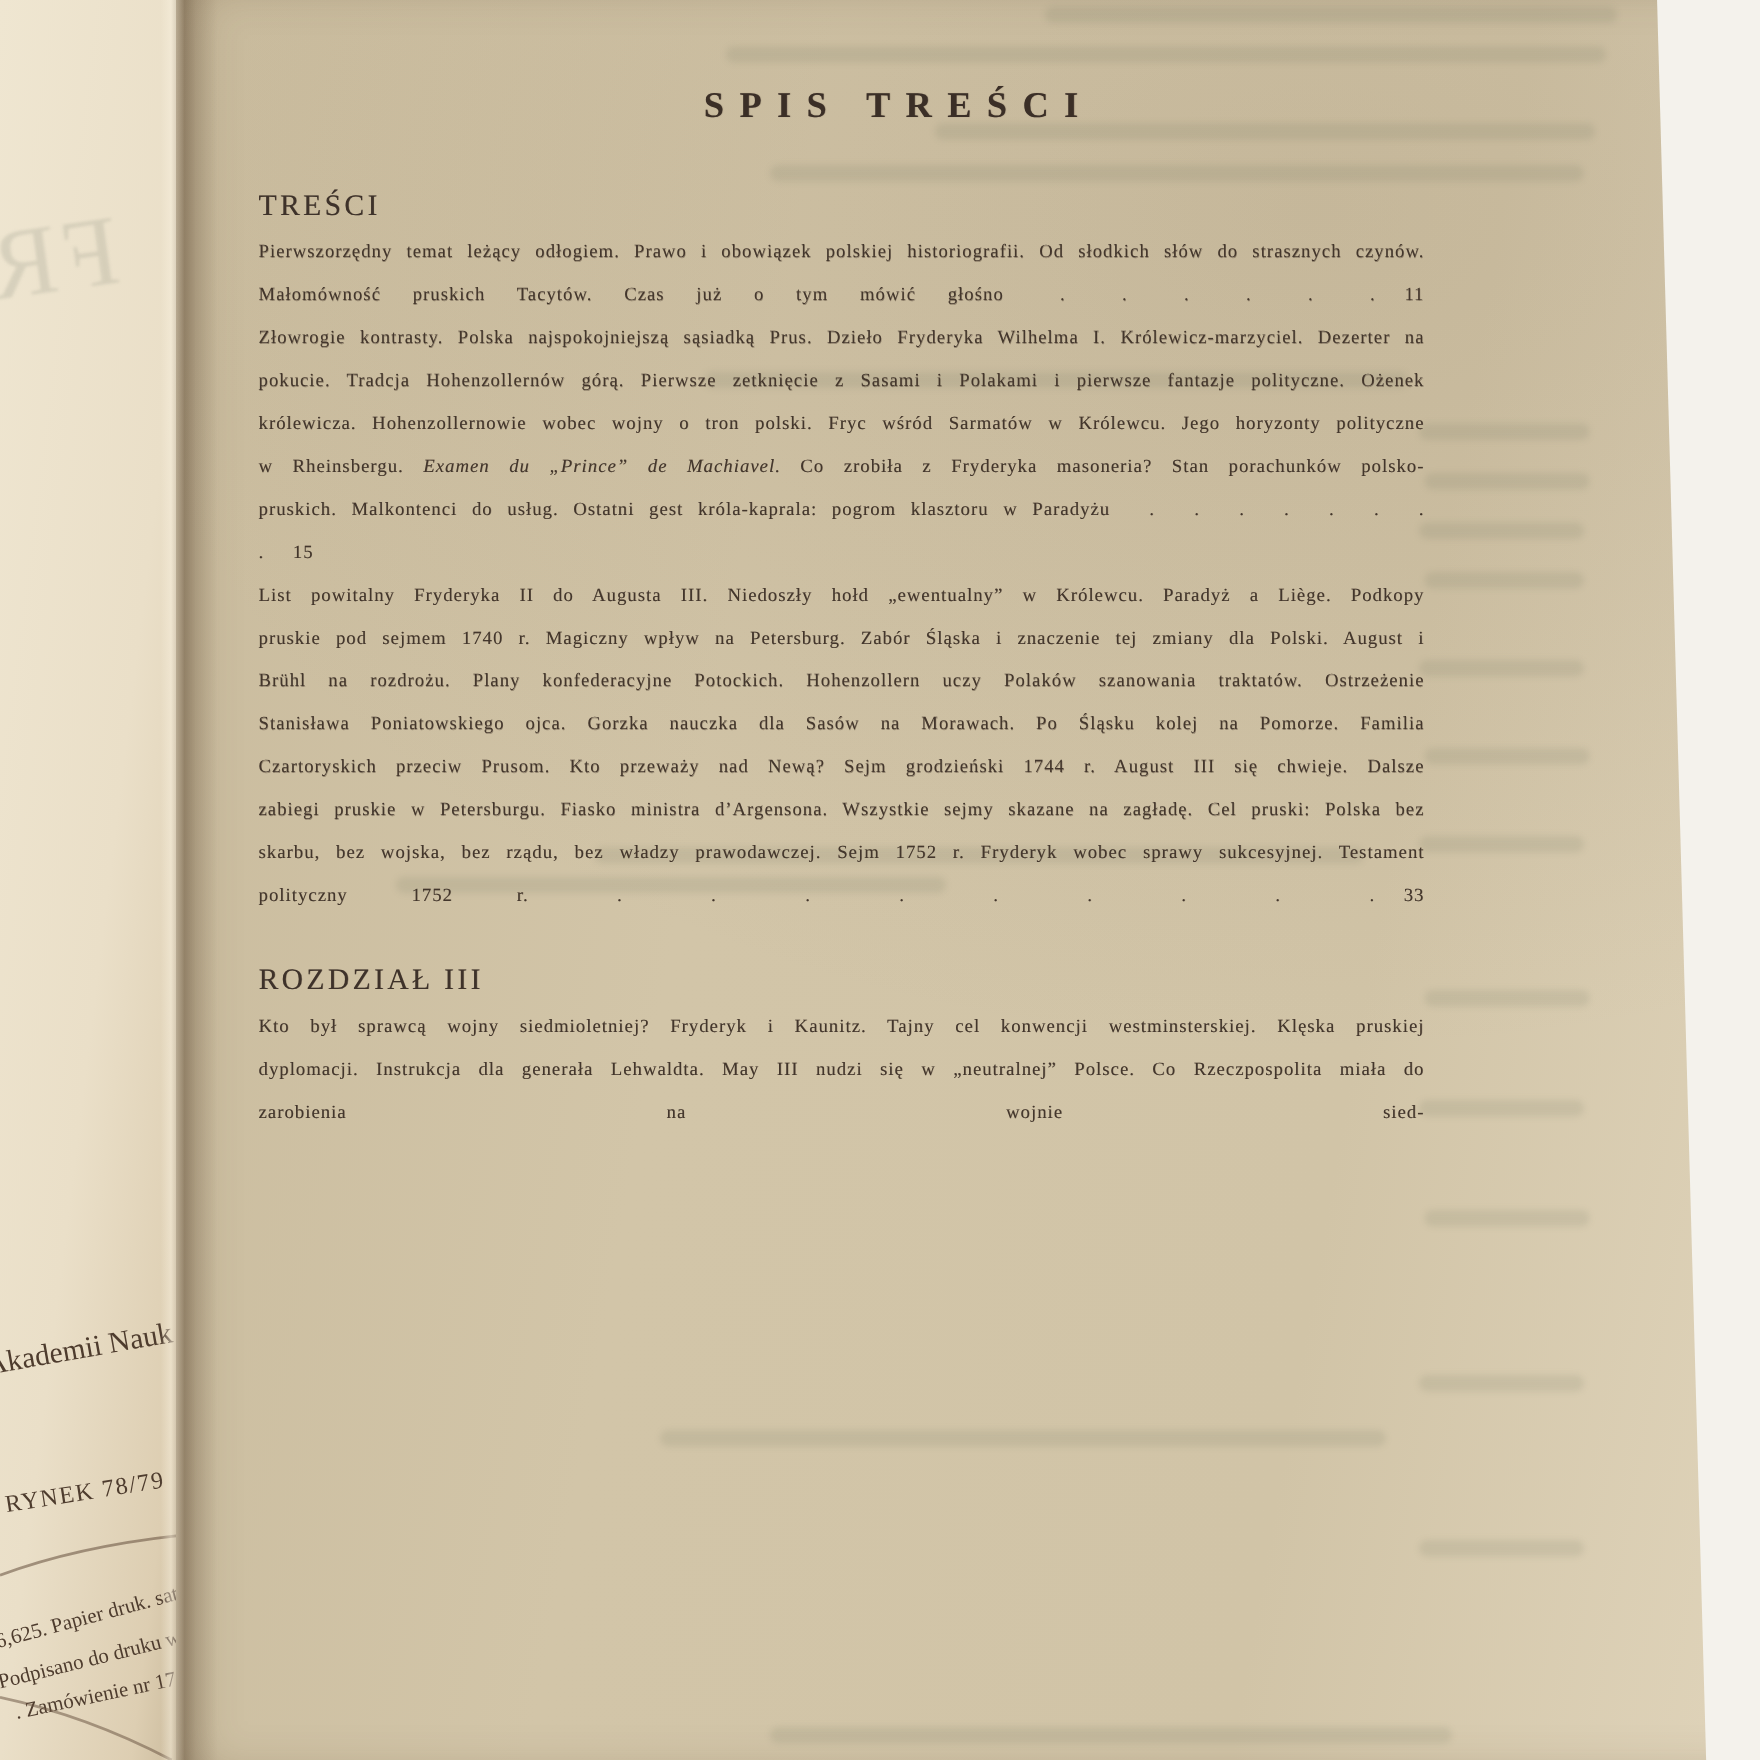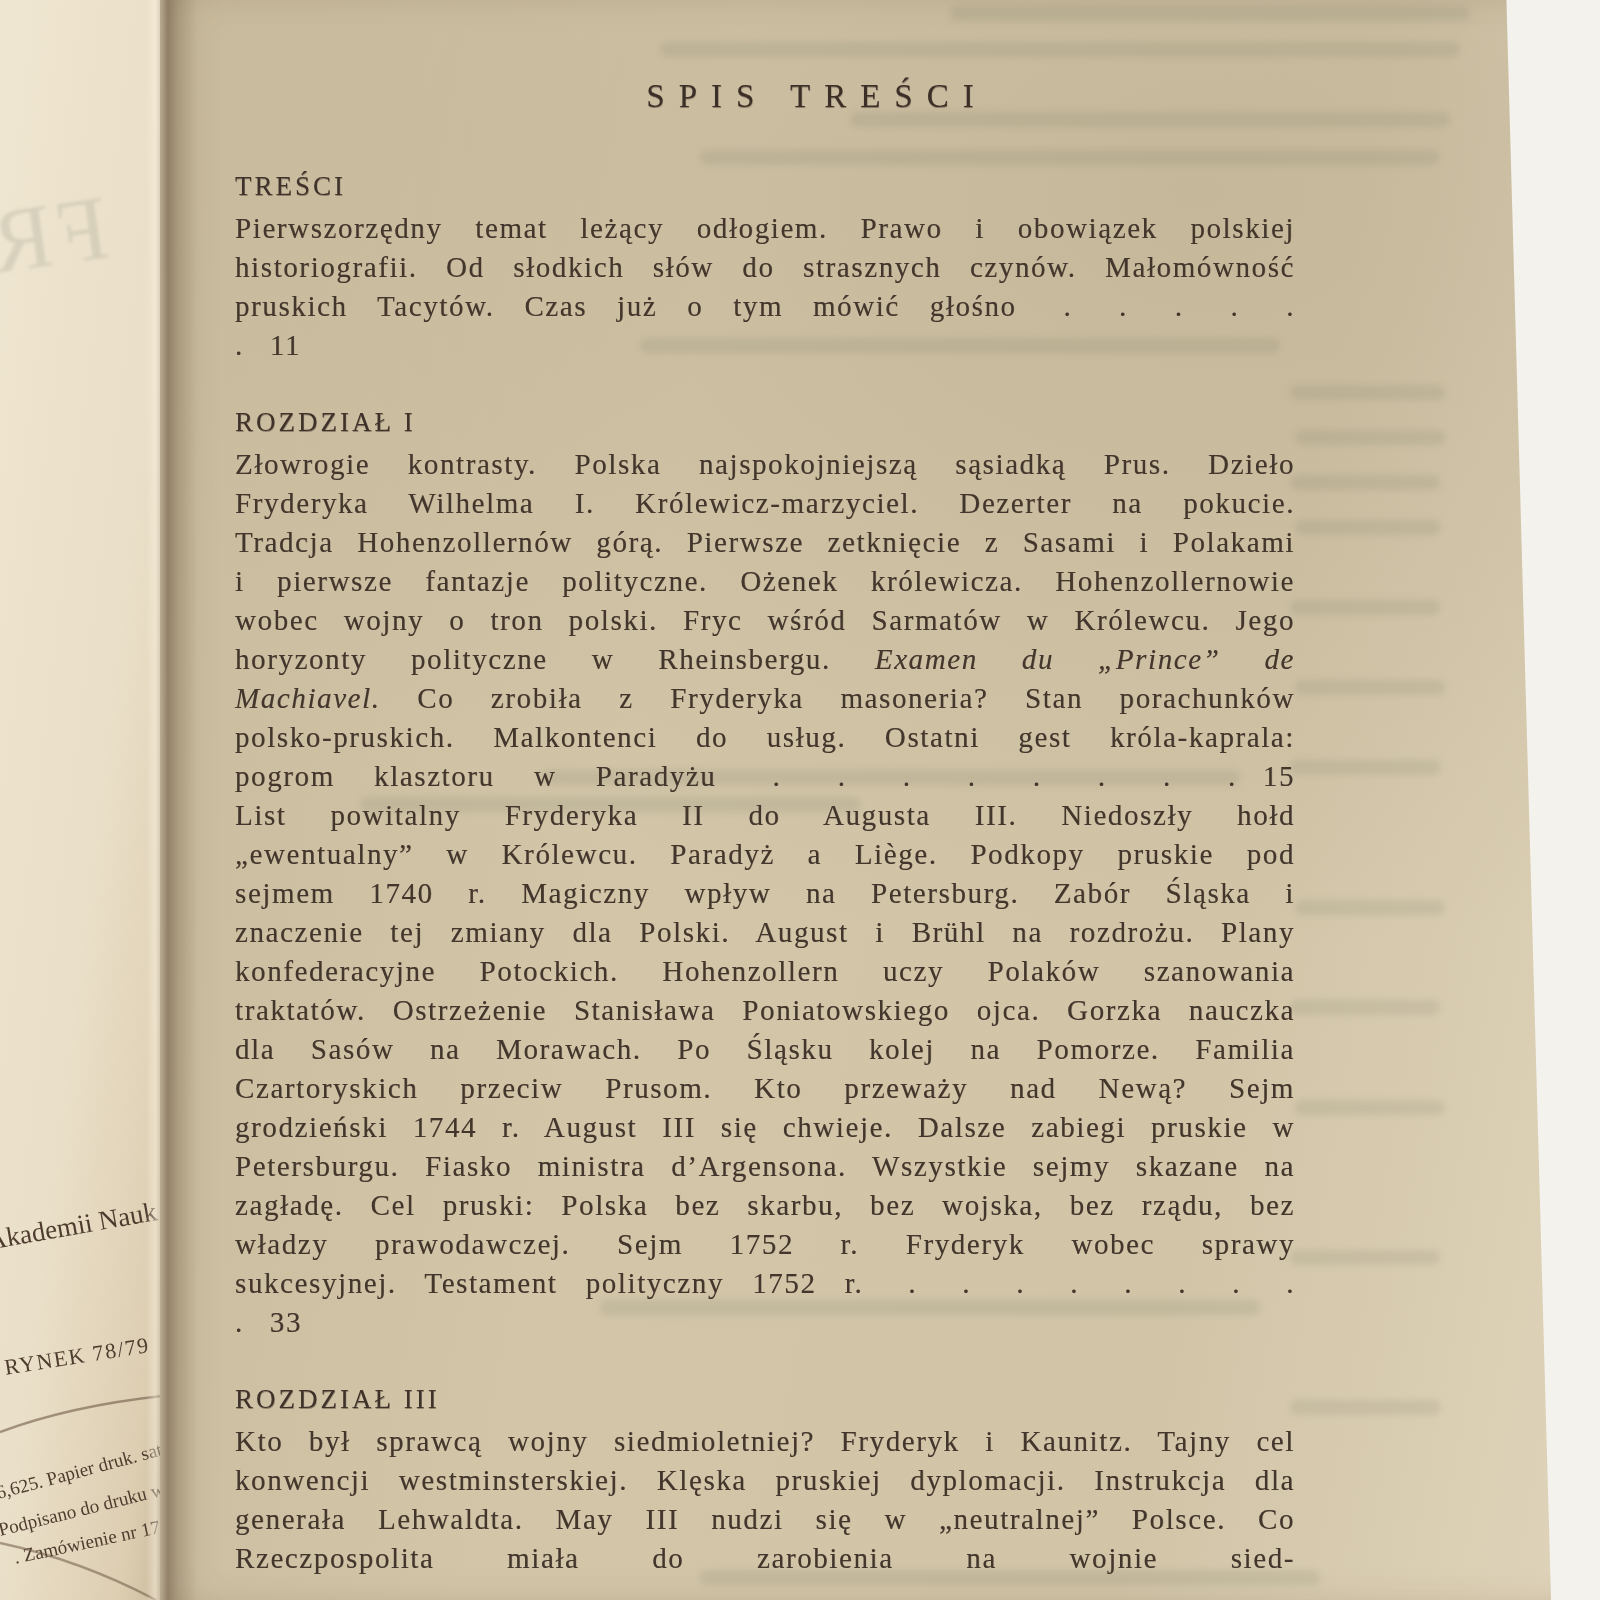--- a/index.html
+++ b/index.html
@@ -46,32 +46,32 @@
     clip-path:polygon(0 0,93.5% 0,96.6% 100%,0 100%);
     background:
       radial-gradient(130% 80% at 72% 12%,rgba(135,115,85,.16),rgba(135,115,85,0) 60%),
       linear-gradient(100deg,#c9bb9d 0%,#d2c5a8 35%,#d1c4a7 72%,#ded2b8 97%);
     box-shadow:inset 30px 0 46px -20px rgba(95,72,48,.38);
     color:#43362c;
   }
   .page-content{position:absolute;left:75px;top:0;width:1060px;}
 
   .page-title{
-    font-size:33px;font-weight:normal;letter-spacing:14px;
+    font-size:33px;font-weight:bold;letter-spacing:14px;
     text-align:center;padding-left:104px;
     margin:78px 0 56px 0;color:#3b2f27;
     text-shadow:.4px .5px .7px rgba(55,40,30,.45);
   }
   .toc-section h2{
     font-size:27px;font-weight:normal;letter-spacing:3px;
     margin:42px 0 7px 0;color:#3e322a;
     text-shadow:.4px .5px .6px rgba(55,40,30,.4);
   }
   .toc-section p{
-    margin:0;font-size:29px;line-height:39px;
+    margin:0;font-size:17px;line-height:39px;
     text-align:justify;word-spacing:.45em;letter-spacing:.055em;
     text-shadow:.35px .45px .55px rgba(55,40,30,.38);
   }
   .toc-section p.has-number{text-align-last:justify;}
   .toc-section p.cut{text-align-last:justify;}
   .it{font-style:italic;}
   .dots{word-spacing:30px;}
   .pnum{margin-left:26px;}
 
   
@@ -129,21 +129,20 @@
       </div>
     <div class="page-content">
       <h1 class="page-title">SPIS TREŚCI</h1>
       <div id="toc-sections">
   <section class="toc-section">
     <h2>TREŚCI</h2>
     <p class="has-number"><span>Pierwszorzędny temat leżący odłogiem. Prawo i obowiązek polskiej historiografii. Od słodkich słów do strasznych czynów. Małomówność pruskich Tacytów. Czas już o tym mówić głośno</span><span class="dots"> . . . . . .</span><span class="pnum">11</span></p>
   </section>
 
   <section class="toc-section">
-    <h2>ROZDZIAŁ I</h2>
     <p class="has-number"><span>Złowrogie kontrasty. Polska najspokojniejszą sąsiadką Prus. Dzieło Fryderyka Wilhelma I. Królewicz-marzyciel. Dezerter na pokucie. Tradcja Hohenzollernów górą. Pierwsze zetknięcie z Sasami i Polakami i pierwsze fantazje polityczne. Ożenek królewicza. Hohenzollernowie wobec wojny o tron polski. Fryc wśród Sarmatów w Królewcu. Jego horyzonty polityczne w Rheinsbergu. </span><span class="it">Examen du „Prince” de Machiavel.</span><span> Co zrobiła z Fryderyka masoneria? Stan porachunków polsko-pruskich. Malkontenci do usług. Ostatni gest króla-kaprala: pogrom klasztoru w Paradyżu</span><span class="dots"> . . . . . . . .</span><span class="pnum">15</span></p>
   </section>
 
   <section class="toc-section">
     <p class="has-number"><span>List powitalny Fryderyka II do Augusta III. Niedoszły hołd „ewentualny” w Królewcu. Paradyż a Liège. Podkopy pruskie pod sejmem 1740 r. Magiczny wpływ na Petersburg. Zabór Śląska i znaczenie tej zmiany dla Polski. August i Brühl na rozdrożu. Plany konfederacyjne Potockich. Hohenzollern uczy Polaków szanowania traktatów. Ostrzeżenie Stanisława Poniatowskiego ojca. Gorzka nauczka dla Sasów na Morawach. Po Śląsku kolej na Pomorze. Familia Czartoryskich przeciw Prusom. Kto przeważy nad Newą? Sejm grodzieński 1744 r. August III się chwieje. Dalsze zabiegi pruskie w Petersburgu. Fiasko ministra d’Argensona. Wszystkie sejmy skazane na zagładę. Cel pruski: Polska bez skarbu, bez wojska, bez rządu, bez władzy prawodawczej. Sejm 1752 r. Fryderyk wobec sprawy sukcesyjnej. Testament polityczny 1752 r.</span><span class="dots"> . . . . . . . . .</span><span class="pnum">33</span></p>
   </section>
 
   <section class="toc-section">
     <h2>ROZDZIAŁ III</h2>
     <p class="cut"><span>Kto był sprawcą wojny siedmioletniej? Fryderyk i Kaunitz. Tajny cel konwencji westminsterskiej. Klęska pruskiej dyplomacji. Instrukcja dla generała Lehwaldta. May III nudzi się w „neutralnej” Polsce. Co Rzeczpospolita miała do zarobienia na wojnie sied-</span></p>

